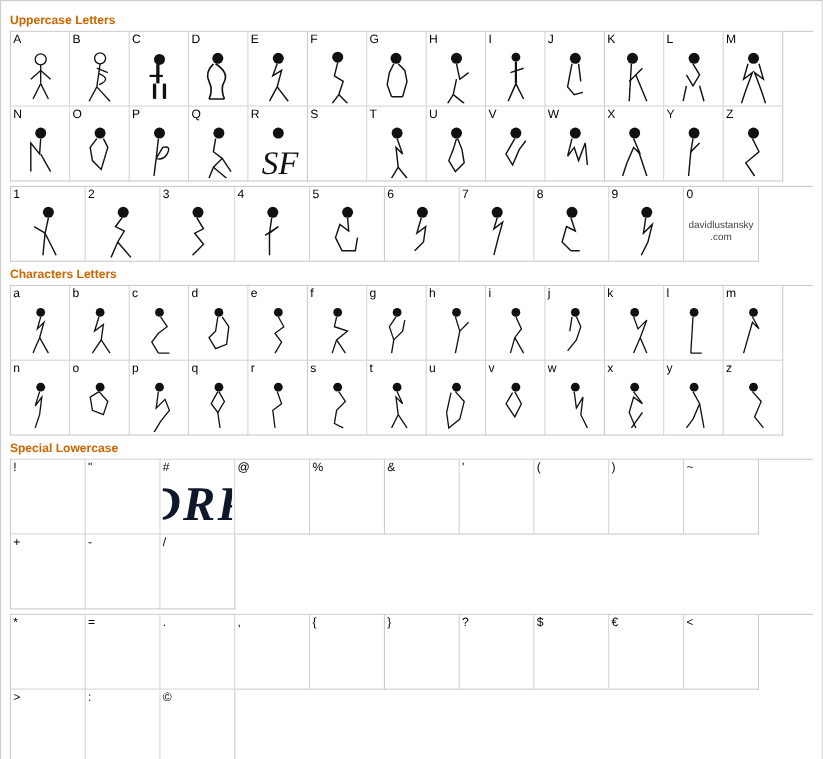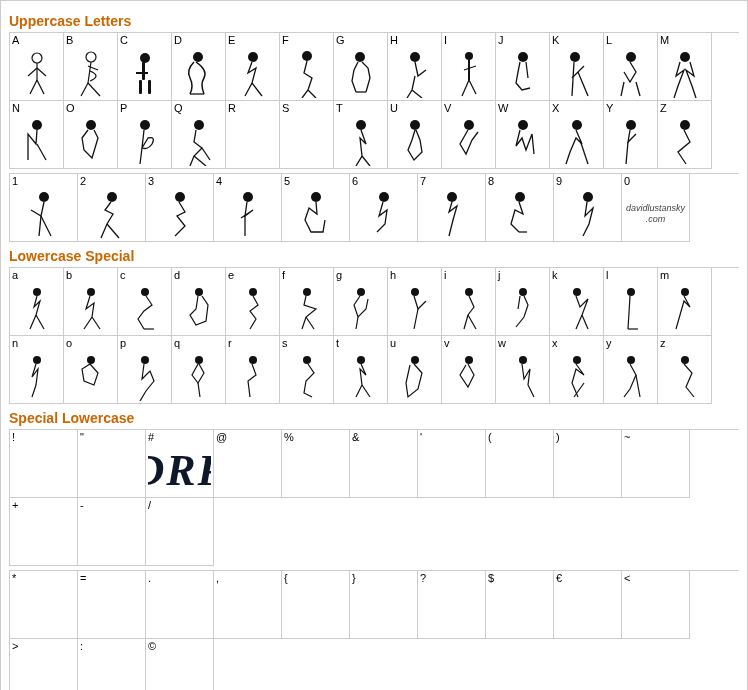--- a/index.html
+++ b/index.html
@@ -9,21 +9,21 @@
       font-size: 12px;
       color: #333;
       width: 748px;
     }
     .page-wrapper {
       padding: 6px 8px;
       border: 1px solid #ccc;
     }
     .section-title {
       color: #cc6600;
-      font-size: 14px;
+      font-size: 11px;
       font-weight: bold;
       margin-bottom: 3px;
       margin-top: 6px;
     }
     .char-grid {
       display: flex;
       flex-wrap: wrap;
       border-top: 1px solid #ccc;
       border-left: 1px solid #ccc;
       margin-bottom: 4px;
@@ -306,20 +306,28 @@
               <circle cx="23" cy="9" r="5" fill="#111" stroke="none"></circle>
               <path d="M20 14 L18 26 L26 32 L18 40 L14 50"></path>
               <line x1="18" y1="40" x2="30" y2="50"></line>
               <line x1="26" y1="32" x2="34" y2="44"></line>
             </g>
           </svg>
         </div>
       </div>
     <div class="char-cell">
         <span class="char-label">R</span>
+        <div class="char-image-area">
+          <svg width="46" height="50" viewBox="0 0 46 50">
+            <g fill="none" stroke="#111" stroke-width="1.3">
+              <circle cx="23" cy="9" r="5" fill="#111" stroke="none"></circle>
+              <text x="8" y="46" font-size="30" font-family="Impact" fill="#111" stroke="none" font-style="italic">SF</text>
+            </g>
+          </svg>
+        </div>
       </div>
     <div class="char-cell">
         <span class="char-label">S</span>
       </div>
     <div class="char-cell">
         <span class="char-label">T</span>
         <div class="char-image-area">
           <svg width="46" height="50" viewBox="0 0 46 50">
             <g fill="none" stroke="#111" stroke-width="1.3">
               <circle cx="23" cy="9" r="5" fill="#111" stroke="none"></circle>
@@ -500,26 +508,26 @@
             <g fill="none" stroke="#111" stroke-width="1.3">
               <circle cx="29" cy="9" r="5" fill="#111" stroke="none"></circle>
               <path d="M28 14 L26 28 L34 20 L30 36 L24 48"></path>
             </g>
           </svg>
         </div>
       </div>
     <div class="char-cell" style="position:relative">
         <span class="char-label">0</span>
         <div class="char-image-area">
-          <div style="font-size:9px;font-family:Arial,sans-serif;color:#444;text-align:center;line-height:1.2;font-style:italic">davidlustansky<br>.com</div>
+          <div style="font-size:9px;font-family:Arial,sans-serif;color:#444;text-align:center;line-height:1.2;">davidlustansky<br>.com</div>
         </div>
       </div>
   </div>
 
-  <div class="section-title">Lowercase Special</div>
+  <div class="section-title">Characters Letters</div>
   <div class="char-grid grid-lowercase">
 
     <div class="char-cell">
         <span class="char-label">a</span>
         <div class="char-image-area">
           <svg width="46" height="50" viewBox="0 0 46 50">
             <g fill="none" stroke="#111" stroke-width="1.2">
               <circle cx="23" cy="9" r="4" fill="#111" stroke="none"></circle>
               <path d="M23 13 L20 24 L26 18 L22 32 L16 46"></path>
               <line x1="22" y1="32" x2="30" y2="46"></line>

